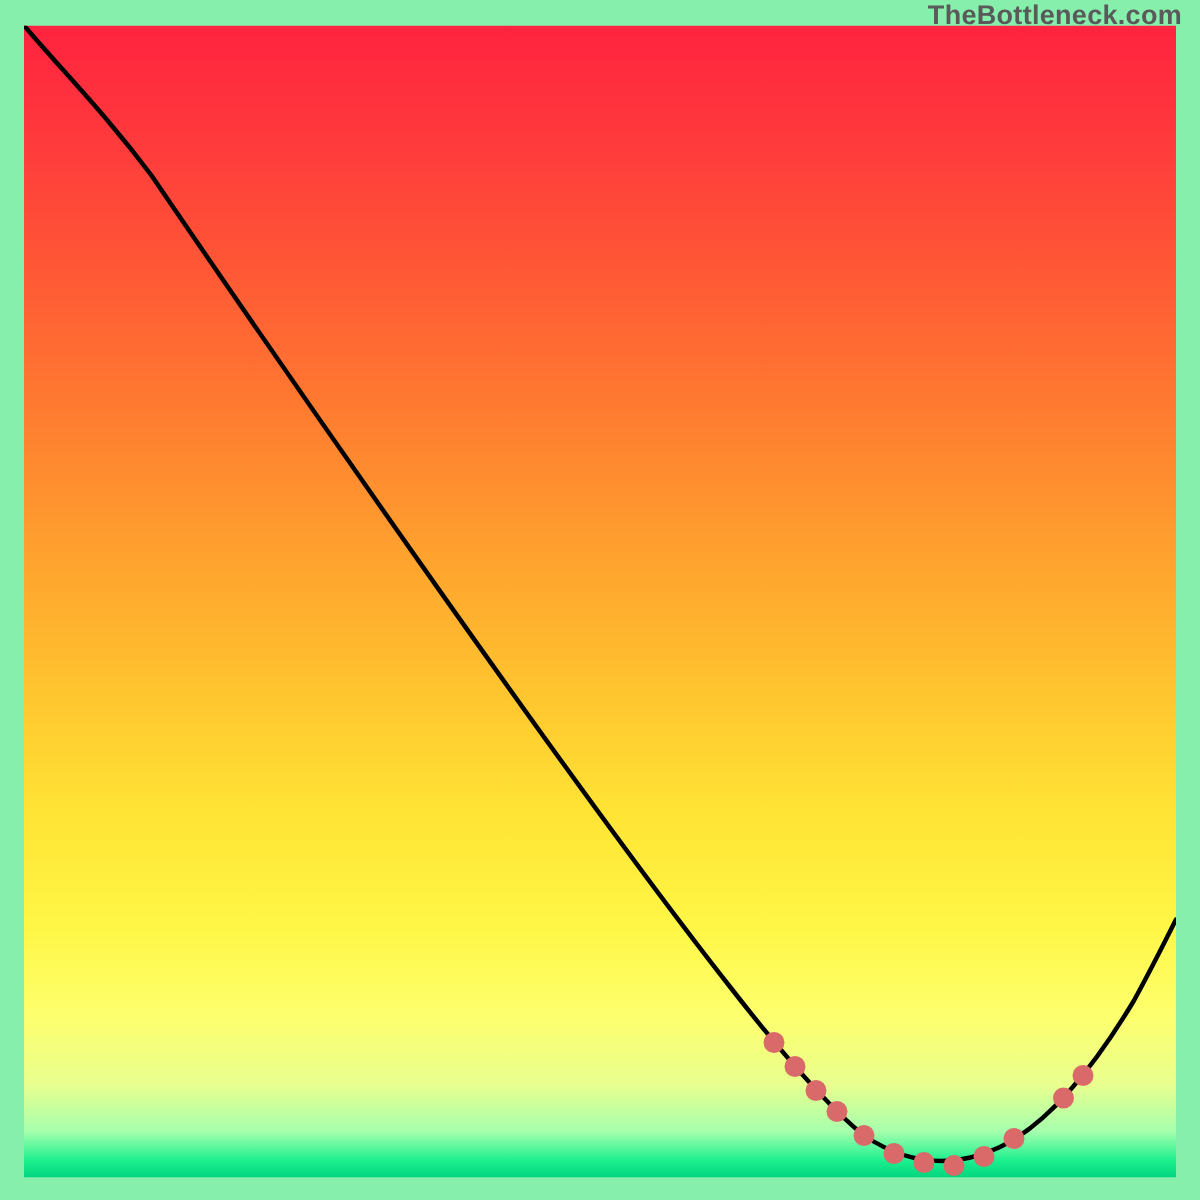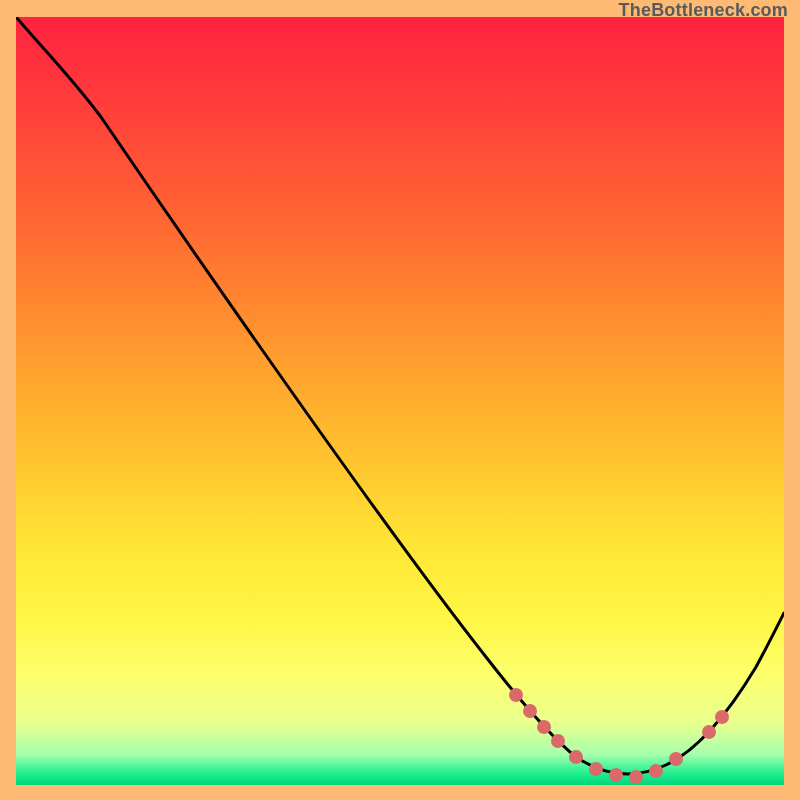--- a/index.html
+++ b/index.html
@@ -8,21 +8,21 @@
     width: 800px;
     height: 800px;
     background: #000;
     overflow: hidden;
     font-family: Arial, Helvetica, sans-serif;
   }
   .stage {
     position: relative;
     width: 800px;
     height: 800px;
-    background: #fdba74;
+    background: #86efac;
   }
   .plot {
     position: absolute;
     left: 16px;
     top: 17px;
     width: 768px;
     height: 768px;
     overflow: hidden;
   }
   .gradient {

